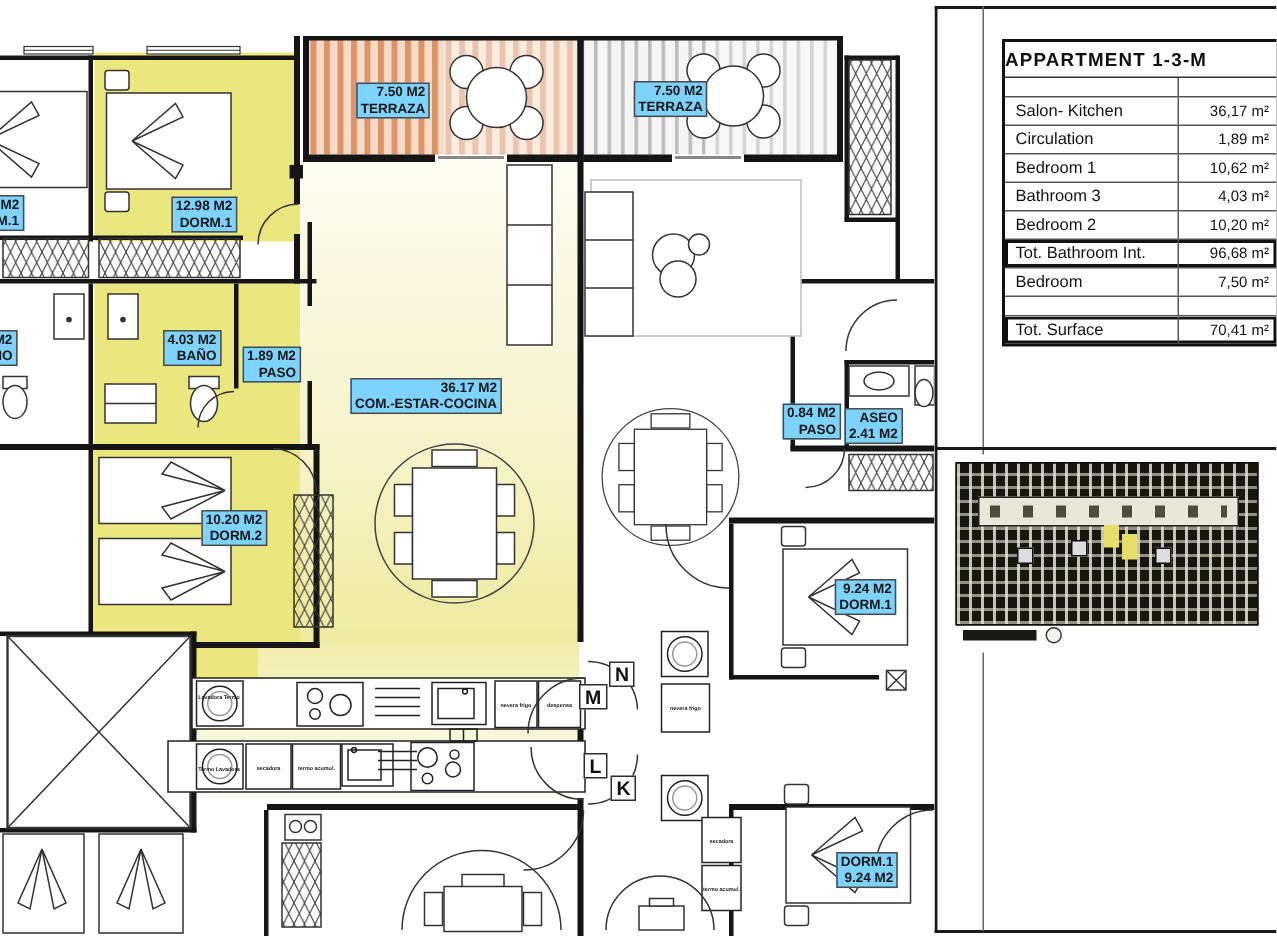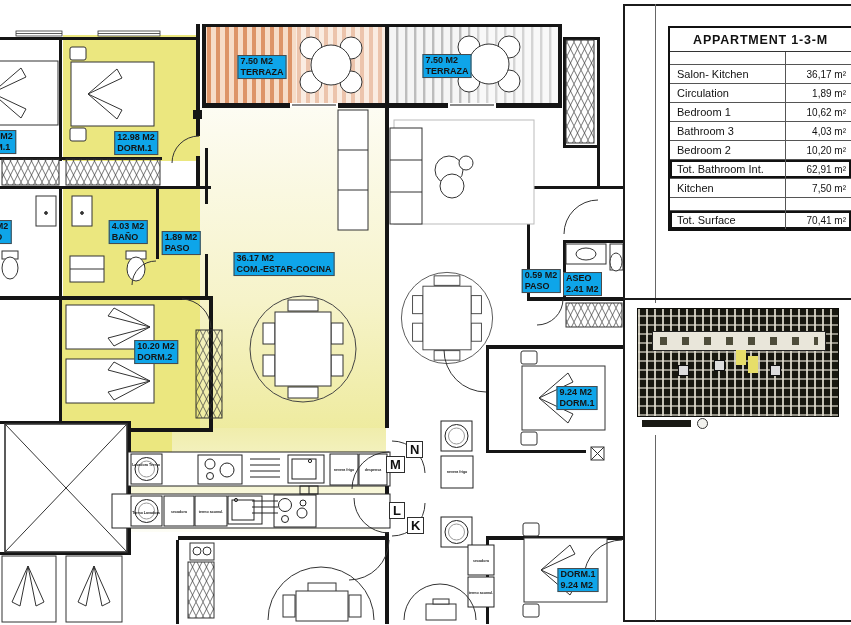--- a/index.html
+++ b/index.html
@@ -8,30 +8,30 @@
 
   
   .frame-top{position:absolute;left:0;top:4px;width:851px;height:2px;background:#1b1b1b}
   .frame-bottom{position:absolute;left:0;top:620px;width:851px;height:2px;background:#1b1b1b}
   .vline-a{position:absolute;left:623px;top:4px;width:2px;height:617px;background:#1b1b1b}
   .vline-b{position:absolute;left:655px;top:4px;width:1px;height:617px;background:#666}
   .hline-map{position:absolute;left:624px;top:298px;width:227px;height:2px;background:#1b1b1b}
 
   
   .plan{position:absolute;left:0;top:0;width:623px;height:625px;overflow:hidden;background:#fff}
-  .room-label{position:absolute;transform:translate(-50%,-50%);background:#0ea5e9;
+  .room-label{position:absolute;transform:translate(-50%,-50%);background:#7dd3fc;
       border:1px solid #4a4a4a;padding:0 2px;font-size:9px;font-weight:600;line-height:1.22;
-      text-align:left;white-space:pre-line;color:#141414}
+      text-align:right;white-space:pre-line;color:#141414}
   .room-label.clip-right{transform:translate(0,-50%)}
   .unit-letter{position:absolute;background:#fff;border:1px solid #2e2e2e;font-size:13px;
       font-weight:700;line-height:15px;padding:0 3px;color:#111}
 
   
   .area-table{position:absolute;left:668px;top:26px;width:181px;border:2px solid #111;background:#fff}
-  .at-title{font-size:12.5px;font-weight:700;text-align:center;letter-spacing:.8px;
+  .at-title{font-size:12.5px;font-weight:700;text-align:left;letter-spacing:.8px;
       padding:5px 0 4px;border-bottom:1px solid #333}
   .at-row{display:flex;align-items:stretch;height:18px;border-bottom:1px solid #555;position:relative}
   .at-row:last-child{border-bottom:none}
   .at-row.blank{height:12px}
   .at-row.em{box-shadow:inset 0 0 0 2px #111}
   .at-label{flex:1;padding-left:7px;font-size:11px;display:flex;align-items:center}
   .at-value{width:60px;border-left:1px solid #555;font-size:10px;display:flex;
       align-items:center;justify-content:flex-end;padding-right:5px}
 
   
@@ -360,21 +360,21 @@
   <div class="room-label" style="left:-8px;top:232px">4.03 M2
 BAÑO</div>
   <div class="room-label" style="left:128px;top:232px">4.03 M2
 BAÑO</div>
   <div class="room-label" style="left:181px;top:243px">1.89 M2
 PASO</div>
   <div class="room-label" style="left:284px;top:264px">36.17 M2
 COM.-ESTAR-COCINA</div>
   <div class="room-label" style="left:156px;top:352px">10.20 M2
 DORM.2</div>
-  <div class="room-label" style="left:541px;top:281px">0.59 M2
+  <div class="room-label" style="left:541px;top:281px">0.84 M2
 PASO</div>
   <div class="room-label clip-right" style="left:563px;top:284px">ASEO
 2.41 M2</div>
   <div class="room-label" style="left:577px;top:398px">9.24 M2
 DORM.1</div>
   <div class="room-label" style="left:578px;top:580px">DORM.1
 9.24 M2</div>
 
   
   <div class="unit-letter" style="left:406px;top:441px">N</div>
@@ -405,24 +405,24 @@
       <div class="at-row">
         <div class="at-label">Bathroom 3</div>
         <div class="at-value">4,03 m²</div>
       </div>
       <div class="at-row">
         <div class="at-label">Bedroom 2</div>
         <div class="at-value">10,20 m²</div>
       </div>
       <div class="at-row em">
         <div class="at-label">Tot. Bathroom Int.</div>
-        <div class="at-value">62,91 m²</div>
-      </div>
-      <div class="at-row">
-        <div class="at-label">Kitchen</div>
+        <div class="at-value">96,68 m²</div>
+      </div>
+      <div class="at-row">
+        <div class="at-label">Bedroom</div>
         <div class="at-value">7,50 m²</div>
       </div>
       <div class="at-row blank">
         <div class="at-label"></div>
         <div class="at-value"></div>
       </div>
       <div class="at-row em">
         <div class="at-label">Tot. Surface</div>
         <div class="at-value">70,41 m²</div>
       </div>

